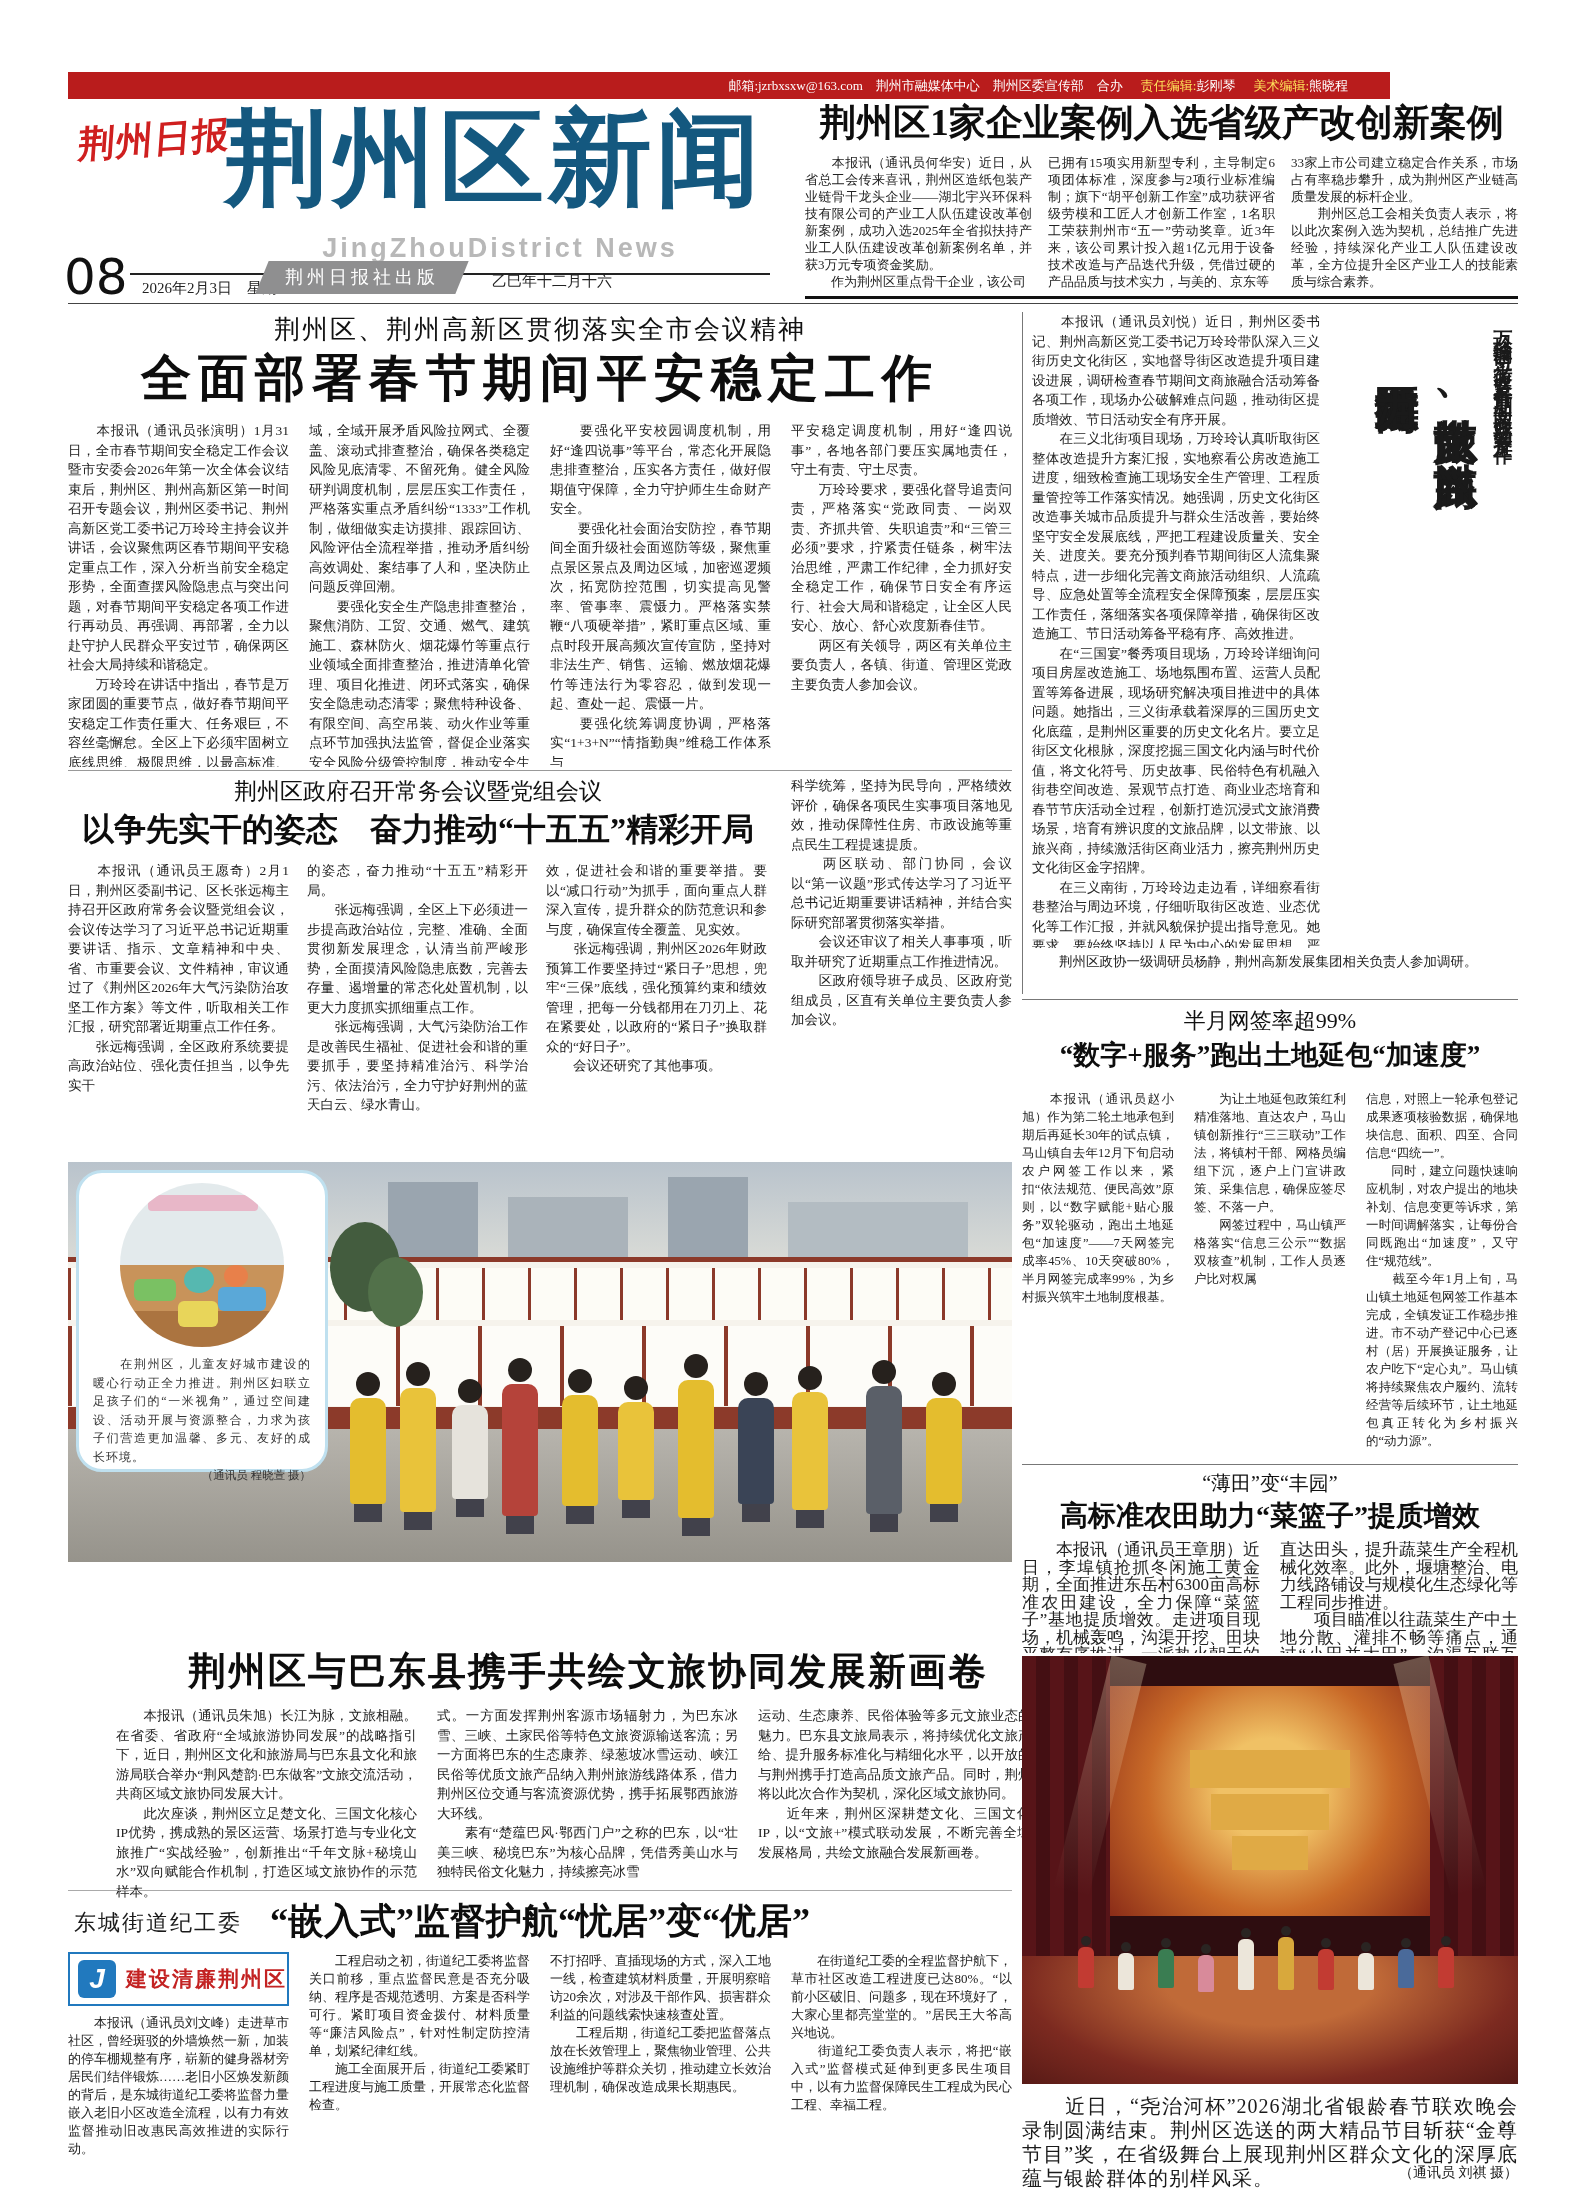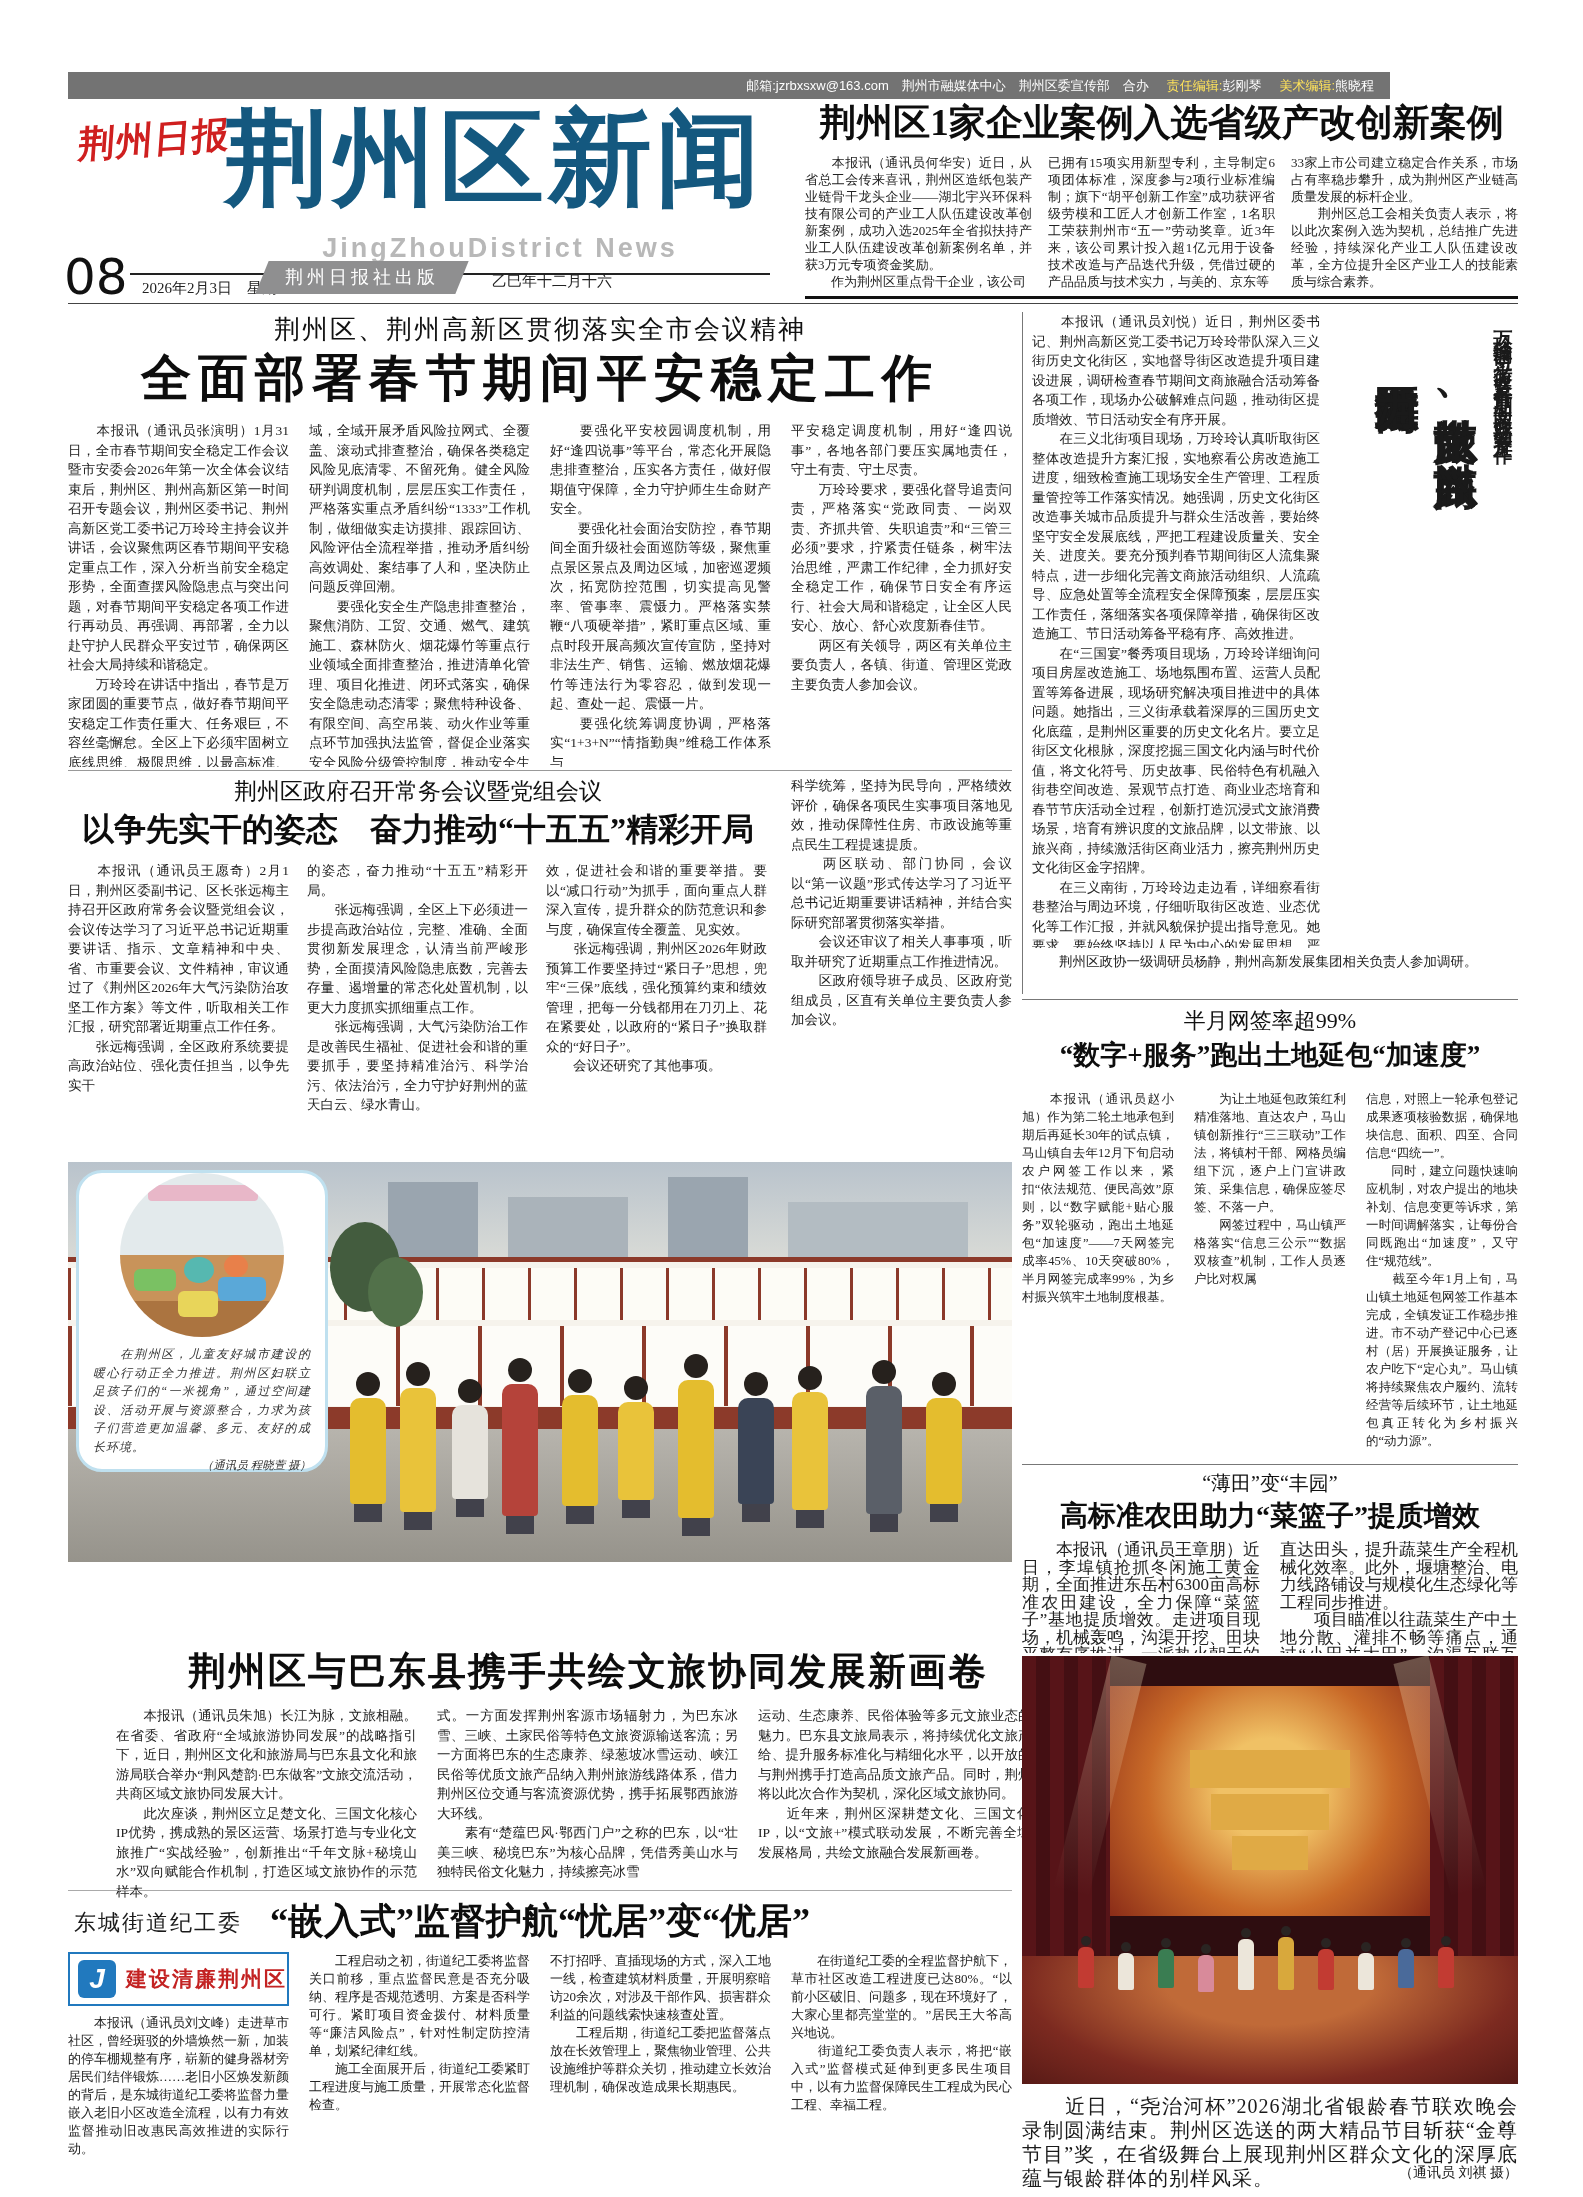--- a/index.html
+++ b/index.html
@@ -4,24 +4,24 @@
 <style>
   html,body{margin:0;padding:0;}
   body{
     width:1583px;height:2197px;position:relative;background:#ffffff;
     font-family:"Liberation Serif","DejaVu Serif",serif;color:#1a1a1a;
     overflow:hidden;
   }
   .abs{position:absolute;}
   
   .info-bar{
-    left:68px;top:72px;width:1322px;height:27px;background:#737373;
+    left:68px;top:72px;width:1322px;height:27px;background:#b91c1c;
     display:flex;align-items:center;justify-content:flex-end;
-    font-family:Liberation Sans, sans-serif;
-    font-size:13px;color:#ffffff;padding-right:16px;box-sizing:border-box;gap:18px;
+    font-family:Liberation Serif, serif;
+    font-size:13px;color:#ffffff;padding-right:42px;box-sizing:border-box;gap:18px;
     white-space:nowrap;
   }
   .info-bar .lbl{color:#ffe35a;}
   .logo-red{
     left:74px;top:102px;width:160px;height:76px;
     font-size:37px;font-weight:bold;color:#cf1f1f;
     transform:rotate(-4deg) skewX(-8deg);letter-spacing:1px;
     line-height:76px;text-align:center;
   }
   .masthead-title{
@@ -107,21 +107,21 @@
                repeating-linear-gradient(0deg,rgba(150,160,180,.18) 0 6px,rgba(255,255,255,0) 6px 22px);}
   .pa-base{position:absolute;left:0;top:245px;width:100%;height:22px;background:#8c3a2a;}
   .pa-ground{position:absolute;left:0;top:267px;width:100%;height:133px;background:linear-gradient(#b7b4ad,#96938b);}
   .pa-tree{position:absolute;border-radius:50%;background:#435c3e;}
   .fig{position:absolute;display:flex;flex-direction:column;align-items:center;width:40px;}
   .fig-head{width:24px;height:24px;border-radius:50%;background:#26211d;}
   .fig-body{width:36px;flex:1;background:currentColor;border-radius:10px 10px 4px 4px;margin-top:2px;}
   .fig-legs{width:28px;height:18px;background:#41414b;}
   .inset{
     position:absolute;left:8px;top:8px;width:252px;height:302px;background:#ffffff;
-    border-radius:26px;border:3px solid #bfe0ef;box-sizing:border-box;padding:0 14px;font-style:italic;
+    border-radius:26px;border:3px solid #bfe0ef;box-sizing:border-box;padding:10px 14px;
   }
   .inset-circle{
     width:164px;height:164px;border-radius:50%;margin:0 auto;position:relative;overflow:hidden;
     background:linear-gradient(180deg,#e3eaec 0 50%,#c8935a 50% 78%,#ab7440 78% 100%);
   }
   .mat{position:absolute;border-radius:6px;}
   .inset-cap{font-size:12px;line-height:18.5px;letter-spacing:1px;color:#333;margin-top:8px;text-align:justify;white-space:pre-line;}
   .inset-credit{font-size:11.5px;color:#333;text-align:right;margin-top:2px;}
   
   .badong{left:68px;top:1646px;width:944px;margin-left:48px;}

